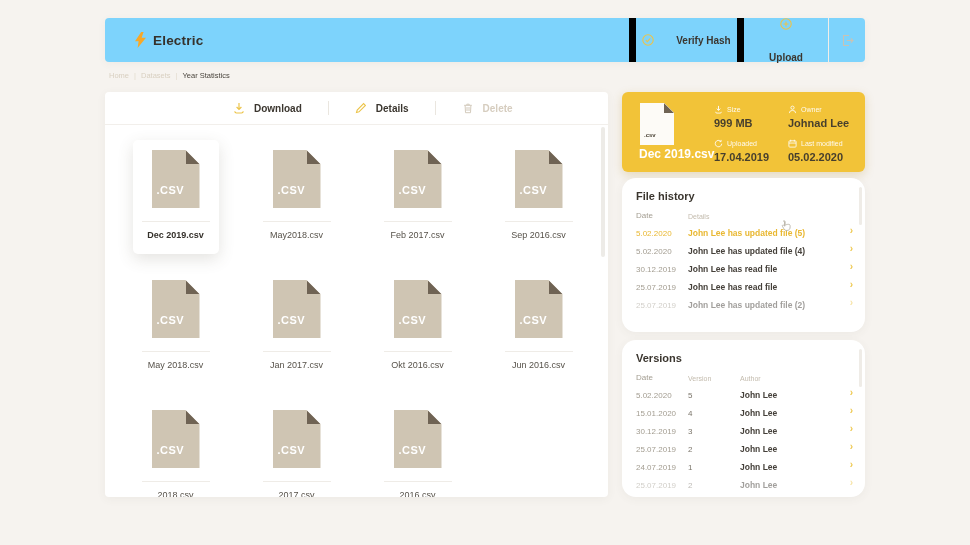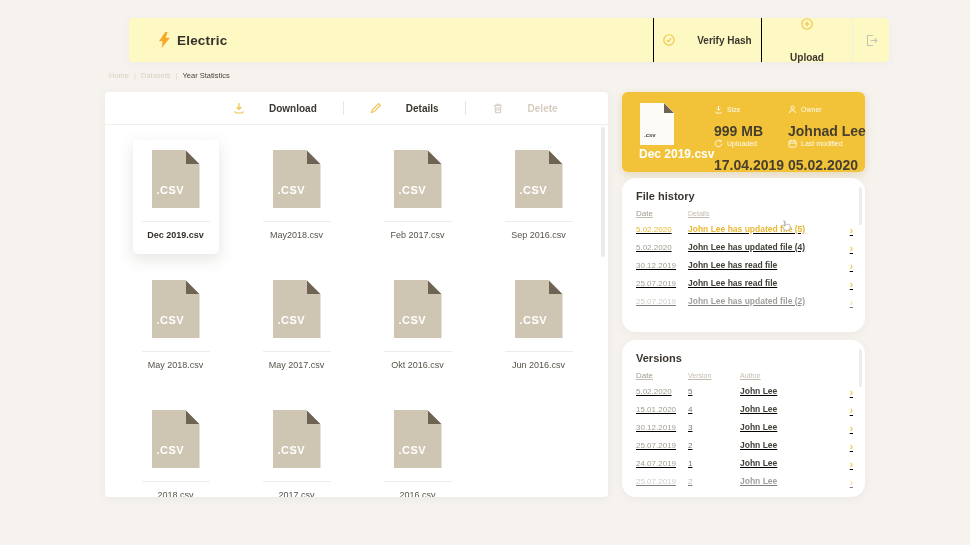--- a/index.html
+++ b/index.html
@@ -2,42 +2,42 @@
 <html><head>
 <meta charset="utf-8">
 <style>
   * { margin:0; padding:0; box-sizing:border-box; }
   html,body { width:970px; height:545px; }
   body { font-family:"Liberation Sans", sans-serif; background:#f6f3ef; overflow:hidden; }
   .page { position:relative; width:970px; height:545px; background:#f6f3ef; }
 
   
   .header { position:absolute; left:105px; top:18px; width:760px; height:44px;
-    background:#fef9c3; border-radius:4px; box-shadow:0 2px 8px rgba(90,80,60,.05);
-    display:flex; align-items:stretch;margin-left:24px; }
+    background:#7dd3fc; border-radius:4px; box-shadow:0 2px 8px rgba(90,80,60,.05);
+    display:flex; align-items:stretch; }
   .logo { flex:1; display:flex; align-items:center; padding-left:30px; gap:7px; }
   .logo-text { font-size:13.5px; font-weight:bold; color:#35312b; letter-spacing:.2px; }
   .hdr-btn { display:flex; align-items:center; justify-content:center; gap:22px;
-    border-left:1px solid #000000; font-size:10px; font-weight:bold; color:#3b362f; cursor:pointer; }
+    border-left:7px solid #000000; font-size:10px; font-weight:bold; color:#3b362f; cursor:pointer; }
   .hdr-btn.verify { width:108px; }
   .hdr-btn.upload { width:91px;flex-direction:column; }
   .hdr-exit { width:37px; display:flex; align-items:center; justify-content:center;
     border-left:1px solid #f1eee9; cursor:pointer; }
 
   
   .breadcrumb { position:absolute; left:109px; top:71px; font-size:7.5px; color:#d9d0c1; }
   .breadcrumb .crumb { cursor:pointer; }
   .breadcrumb .crumb:not(:last-child)::after { content:"|"; color:#e2dbce; margin:0 5px; }
   .breadcrumb .crumb.current { color:#4b463e; cursor:default; }
 
   
   .main-panel { position:absolute; left:105px; top:92px; width:503px; height:405px;
     background:#fff; border-radius:4px; box-shadow:0 2px 10px rgba(90,80,60,.06); overflow:hidden; }
   .toolbar { height:33px; border-bottom:1px solid #f2efeb; display:flex; align-items:center; padding-left:128px; }
-  .tb-btn { display:flex; align-items:center; gap:24px; font-size:10px; font-weight:bold; color:#3b362f; cursor:pointer; }
+  .tb-btn { display:flex; align-items:center; gap:9px; font-size:10px; font-weight:bold; color:#3b362f; cursor:pointer; }
   .tb-btn.disabled { color:#d6cdbf; cursor:default;justify-content:center; }
   .tb-divider { width:1px; height:14px; background:#eae6df; margin:0 26px; }
 
   .file-grid { display:grid; grid-template-columns:repeat(4,121px); grid-auto-rows:130px; padding:15px 0 0 10px; }
   .tile { display:flex; justify-content:center; cursor:pointer; }
   .tile-card { width:86px; height:114px; display:flex; flex-direction:column; align-items:center; padding-top:10px; border-radius:5px; }
   .tile.selected .tile-card { background:#fff; box-shadow:0 5px 16px rgba(90,80,60,.16); }
   .doc-icon { position:relative; width:48px; height:58px; background:#cfc5b3;
     clip-path:polygon(0 0,71% 0,100% 24%,100% 100%,0 100%); }
   .doc-icon::after { content:""; position:absolute; top:0; right:0; width:14px; height:14px;
@@ -54,31 +54,31 @@
   .card-yellow { position:absolute; left:622px; top:92px; width:243px; height:80px;
     background:#f2c338; border-radius:6px; box-shadow:0 3px 10px rgba(180,140,40,.25); }
   .y-doc { position:absolute; left:18px; top:11px; width:34px; height:42px; background:#fdfbf7;
     clip-path:polygon(0 0,71% 0,100% 23%,100% 100%,0 100%); }
   .y-doc::after { content:""; position:absolute; top:0; right:0; width:10px; height:10px;
     background:#6f6354; clip-path:polygon(0 0,100% 100%,0 100%); }
   .y-doc .y-ext { position:absolute; left:4px; bottom:7px; font-size:6px; font-weight:bold; color:#4a4336; }
   .y-filename { position:absolute; left:17px; top:55px; font-size:12px; font-weight:bold; color:#fff; white-space:nowrap; }
   .y-cell { position:absolute; }
   .y-label { display:flex; align-items:center; gap:4px; font-size:7px; color:rgba(255,255,255,.92); }
-  .y-value { margin-top:9px; font-size:14px; font-weight:bold; color:#473f2d; white-space:nowrap;text-align:center; }
+  .y-value { margin-top:3px; font-size:11px; font-weight:bold; color:#473f2d; white-space:nowrap;text-align:center; }
   .y-c1r1 { left:92px; top:13px; } .y-c2r1 { left:166px; top:13px; }
   .y-c1r2 { left:92px; top:47px; } .y-c2r2 { left:166px; top:47px; }
 
   
   .card { position:absolute; left:622px; width:243px; background:#fff; border-radius:14px;
     box-shadow:0 2px 10px rgba(90,80,60,.06); overflow:hidden; }
   .card-history { top:178px; height:154px; }
   .card-versions { top:340px; height:157px; }
   .card-title { padding:12px 14px 5px 14px; font-size:11px; font-weight:bold; color:#3b362f; }
-  .list-head, .list-row { display:flex; align-items:center; padding:0 12px 0 14px;text-decoration:underline; }
+  .list-head, .list-row { display:flex; align-items:flex-end; padding:0 12px 0 14px; }
   .list-head { height:13px; font-size:7px; color:#c3bbad; }
   .list-row { height:18px; cursor:pointer; }
   .col-date { width:52px; flex:none; font-size:8px; color:#a39d91; }
   .col-details { flex:1; font-size:8.5px; font-weight:bold; color:#45403a; white-space:nowrap; }
   .col-version { width:52px; flex:none; font-size:8px; color:#7b756a; }
   .col-author { flex:1; font-size:8.5px; font-weight:bold; color:#45403a; }
   .chev { flex:none; width:8px; text-align:right; }
   .chev::before { content:"\203A"; color:#eec84f; font-size:10px; font-weight:bold; }
   .list-row.hl .col-date, .list-row.hl .col-details { color:#e9b832; }
   .list-row.dim { opacity:.5; }
@@ -212,21 +212,21 @@
           <div class="tile-divider"></div>
           <span class="tile-label">May 2018.csv</span>
         </div>
       </div>
       <div class="tile">
         <div class="tile-card">
           <div class="doc-icon">
               <span class="ext">.CSV</span>
             </div>
           <div class="tile-divider"></div>
-          <span class="tile-label">May 2017.csv</span>
+          <span class="tile-label">Jan 2017.csv</span>
         </div>
       </div>
       <div class="tile">
         <div class="tile-card">
           <div class="doc-icon">
               <span class="ext">.CSV</span>
             </div>
           <div class="tile-divider"></div>
           <span class="tile-label">Okt 2016.csv</span>
         </div>

